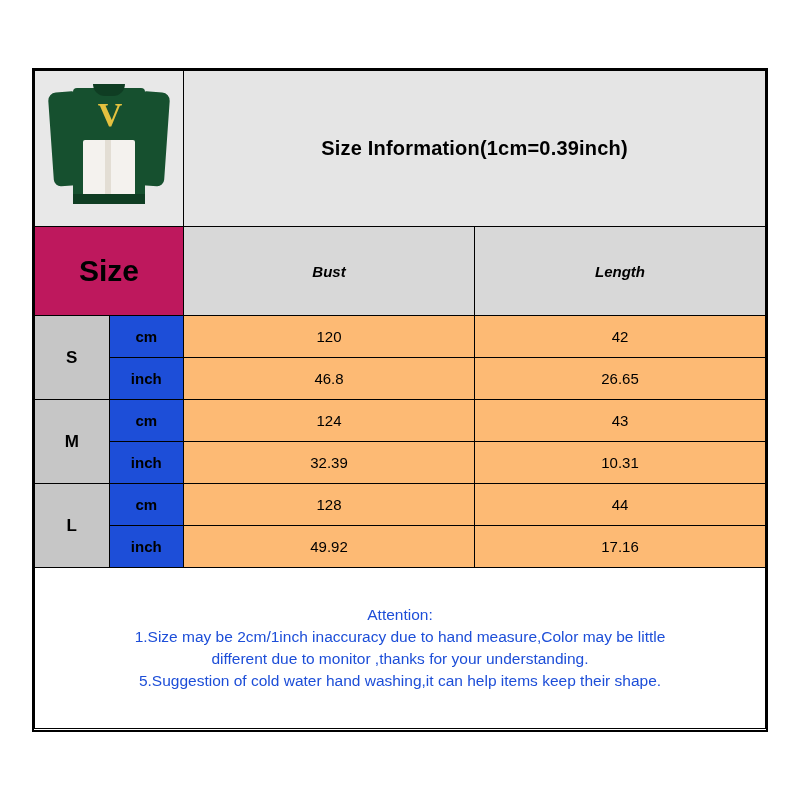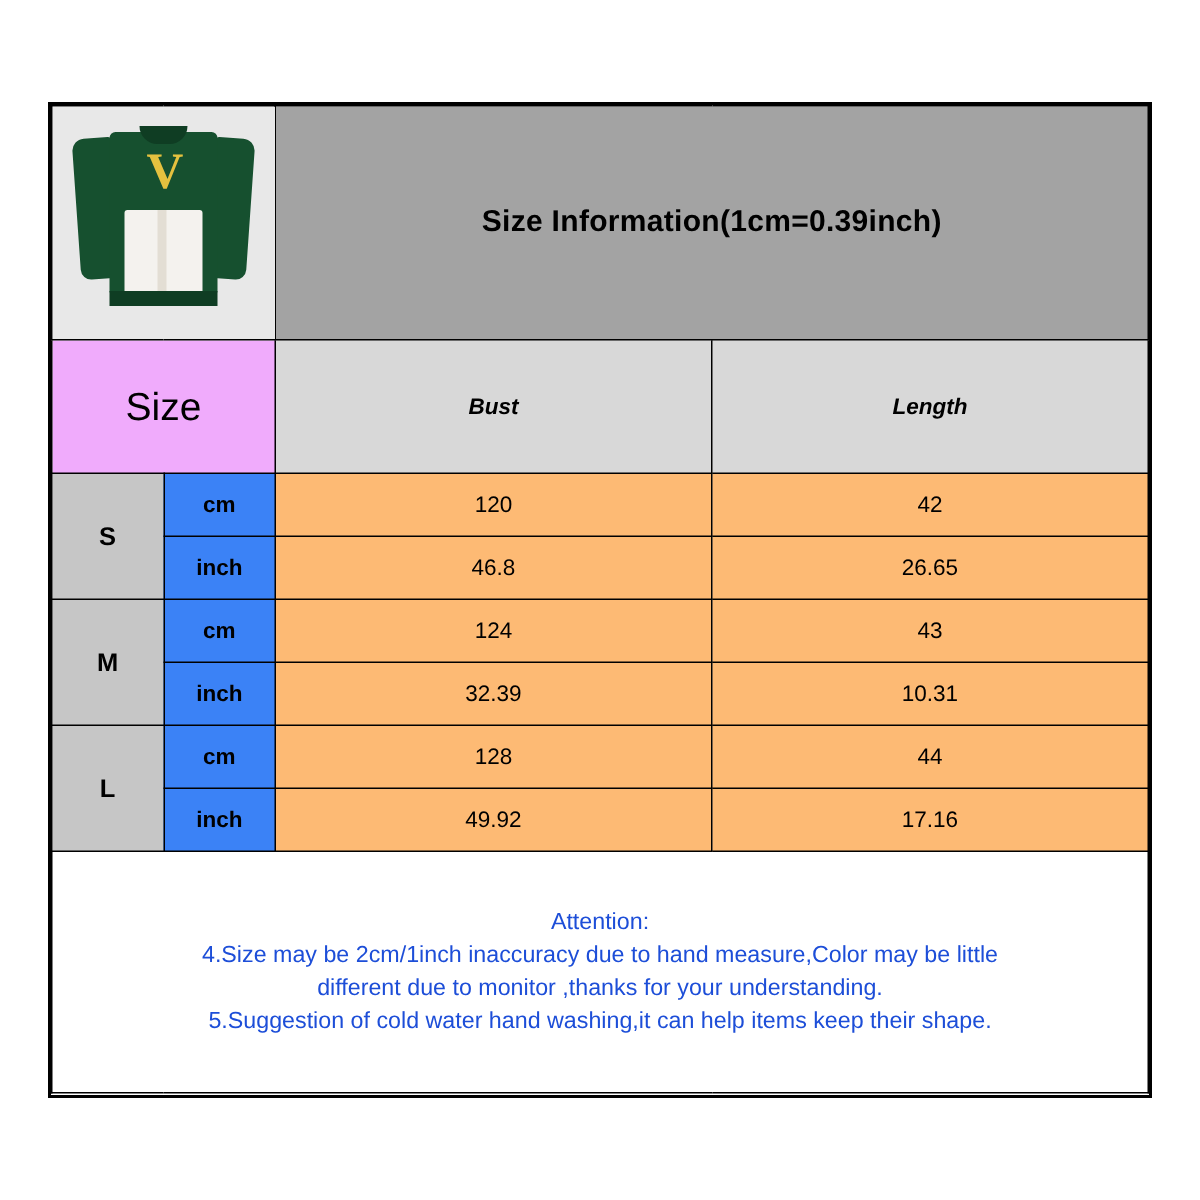--- a/index.html
+++ b/index.html
@@ -41,49 +41,49 @@
   }
   
   .img-cell {
     width: 148px;
     height: 155px;
     background: #e8e8e8;
     padding: 0;
     position: relative;
   }
   .title-cell {
-    background: #a3a3a3;
+    background: #e5e5e5;
     font-size: 20px;
     font-weight: bold;
     color: #000000;
     letter-spacing: 0.2px;
   }
   
   .size-head {
-    background: #f0abfc;
-    font-size: 26px;
-    font-weight: normal;
+    background: #be185d;
+    font-size: 30px;
+    font-weight: bold;
     height: 88px;
   }
   .col-head {
     background: #d8d8d8;
     font-size: 15px;
     font-weight: bold;
     height: 88px;
     font-style: italic;
   }
   
   .size-label {
     background: #c6c6c6;
     font-size: 17px;
     font-weight: bold;
     width: 148px;
   }
   .unit-cell {
-    background: #3b82f6;
+    background: #1d4ed8;
     font-size: 15px;
     font-weight: bold;
     height: 41px;
     width: 208px;
   }
   .val-cell {
     background: #fdba74;
     font-size: 15px;
     height: 41px;
   }
@@ -246,21 +246,21 @@
         </tr>
         <tr>
           <td class="unit-cell">inch</td>
           <td class="val-cell">49.92</td>
           <td class="val-cell">17.16</td>
         </tr>
 
         <tr>
           <td class="note-cell" colspan="4">
             <div>Attention:</div>
-            <div>4.Size may be 2cm/1inch inaccuracy due to hand measure,Color may be little</div>
+            <div>1.Size may be 2cm/1inch inaccuracy due to hand measure,Color may be little</div>
             <div>different due to monitor ,thanks for your understanding.</div>
             <div>5.Suggestion of cold water hand washing,it can help items keep their shape.</div>
           </td>
         </tr>
       </tbody>
     </table>
   </div>
 </div>
 
 </body></html>

